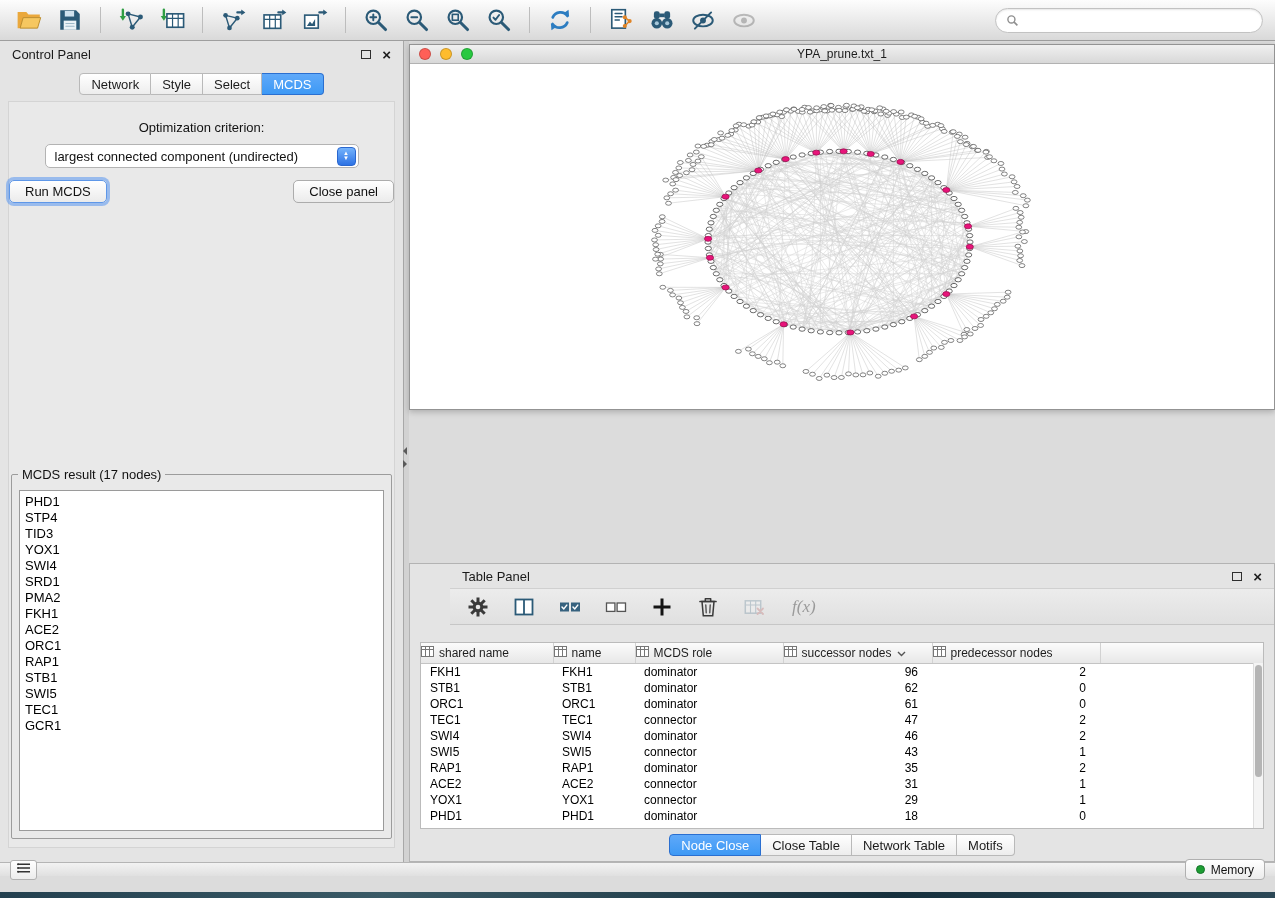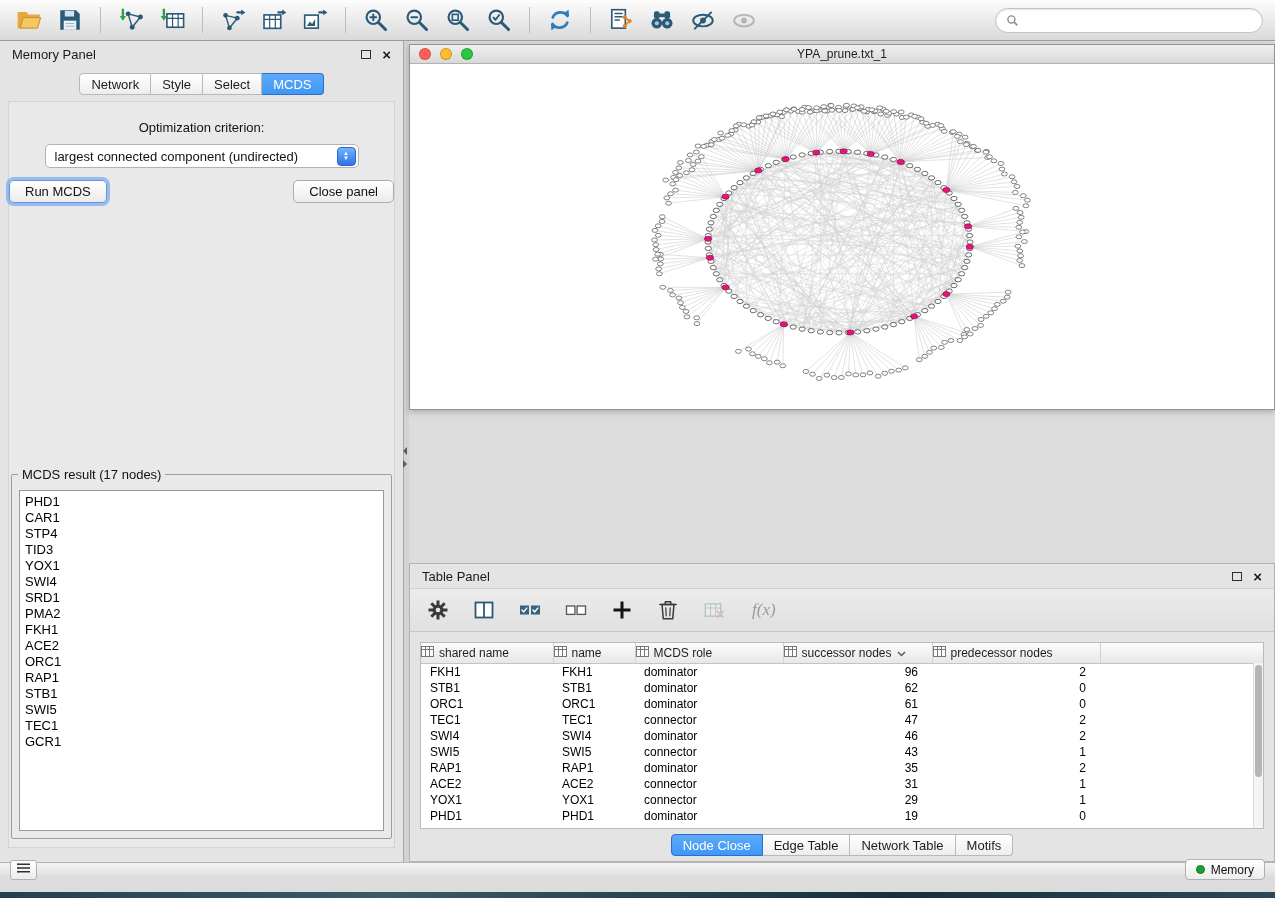--- a/index.html
+++ b/index.html
@@ -70,23 +70,23 @@
     border-bottom:1px solid #b2b2b2; display:flex; align-items:center; }
   .tl { width:12px; height:12px; border-radius:50%; margin-left:9px; border:1px solid rgba(0,0,0,.2); }
   .tl.red { background:var(--traffic-red,#ff5f57); }
   .tl.yellow { background:var(--traffic-yellow,#febc2e); }
   .tl.green { background:var(--traffic-green,#28c840); }
   .net-title { position:absolute; left:0; right:0; text-align:center; font-size:12px; color:#1d1d1d; }
   .net-canvas { display:block; width:100%; height:calc(100% - 19px); background:#fff; }
 
   
   .table-panel { position:absolute; left:409px; top:563px; width:866px; height:299px;
-    background:#e4e4e4; border:1px solid #b3b3b3; }
+    background:#e4e4e4; border:1px solid #b3b3b3;padding-left:40px; }
   .tp-header { height:24px; display:flex; align-items:center; padding:0 12px; }
-  .tp-toolbar { height:44px; background:linear-gradient(#ececec,#e0e0e0);
+  .tp-toolbar { height:37px; background:linear-gradient(#ececec,#e0e0e0);
     border-top:1px solid #d0d0d0; border-bottom:1px solid #c6c6c6;
     display:flex; align-items:center; padding:0 14px; gap:18px; }
   .tp-toolbar .tbtn { width:28px; height:28px; }
   .fx { font-family:"Liberation Serif", serif; font-style:italic; font-size:17px; color:#9a9a9a;
     background:none; border:0; margin-left:6px; }
   .table-wrap { position:absolute; left:10px; right:10px; top:78px; height:187px;
     background:#fff; border:1px solid #bbb; overflow:hidden; }
   table { border-collapse:collapse; width:100%; table-layout:fixed; }
   th { height:20px; background:linear-gradient(#fbfbfb,#e7e7e7); border-right:1px solid #d2d2d2;
     border-bottom:1px solid #c4c4c4; font-weight:normal; font-size:12px; color:#1e1e1e; padding:0; }
@@ -301,21 +301,21 @@
             <circle cx="10" cy="10" r="6.5" fill="none" stroke="#8e8e8e" stroke-width="2.6"></circle>
             <line x1="15" y1="15" x2="21" y2="21" stroke="#8e8e8e" stroke-width="3"></line>
           </svg>
       </span>
       <input placeholder="" style="">
     </div>
   </header>
 
   <section class="control-panel">
     <div class="cp-header">
-      <span class="panel-title">Memory Panel</span>
+      <span class="panel-title">Control Panel</span>
       <span class="win-btns">
         <span class="float-icon"></span>
         <span class="close-x">×</span>
       </span>
     </div>
     <div class="cp-tabs" id="cp-tabs">
         <button class="seg-btn">Network</button>
         <button class="seg-btn">Style</button>
         <button class="seg-btn">Select</button>
         <button class="seg-btn active">MCDS</button>
@@ -330,21 +330,20 @@
           </span>
       </div>
       <div class="btn-row">
         <button class="mac-btn focused">Run MCDS</button>
         <button class="mac-btn">Close panel</button>
       </div>
       <fieldset class="result-box">
         <legend>MCDS result (17 nodes)</legend>
         <div class="result-list" id="result-list">
             <div class="result-item">PHD1</div>
-            <div class="result-item">CAR1</div>
             <div class="result-item">STP4</div>
             <div class="result-item">TID3</div>
             <div class="result-item">YOX1</div>
             <div class="result-item">SWI4</div>
             <div class="result-item">SRD1</div>
             <div class="result-item">PMA2</div>
             <div class="result-item">FKH1</div>
             <div class="result-item">ACE2</div>
             <div class="result-item">ORC1</div>
             <div class="result-item">RAP1</div>
@@ -1486,33 +1485,33 @@
               <td>YOX1</td>
               <td>connector</td>
               <td class="num">29</td>
               <td class="num">1</td>
               <td></td>
             </tr>
             <tr>
               <td>PHD1</td>
               <td>PHD1</td>
               <td>dominator</td>
-              <td class="num">19</td>
+              <td class="num">18</td>
               <td class="num">0</td>
               <td></td>
             </tr>
           </tbody>
       </table>
       <div class="vscroll">
         <div class="vthumb"></div>
       </div>
     </div>
     <div class="tp-tabs" id="tp-tabs">
         <button class="seg-btn active">Node Close</button>
-        <button class="seg-btn">Edge Table</button>
+        <button class="seg-btn">Close Table</button>
         <button class="seg-btn">Network Table</button>
         <button class="seg-btn">Motifs</button>
       </div>
   </section>
 
   <footer class="statusbar">
     <button class="menu-btn">
       <span>
         <svg viewBox="0 0 16 14" width="16" height="14">
             <path d="M2 3.2h12M2 7h12M2 10.8h12" stroke="#333" stroke-width="1.6"></path>

